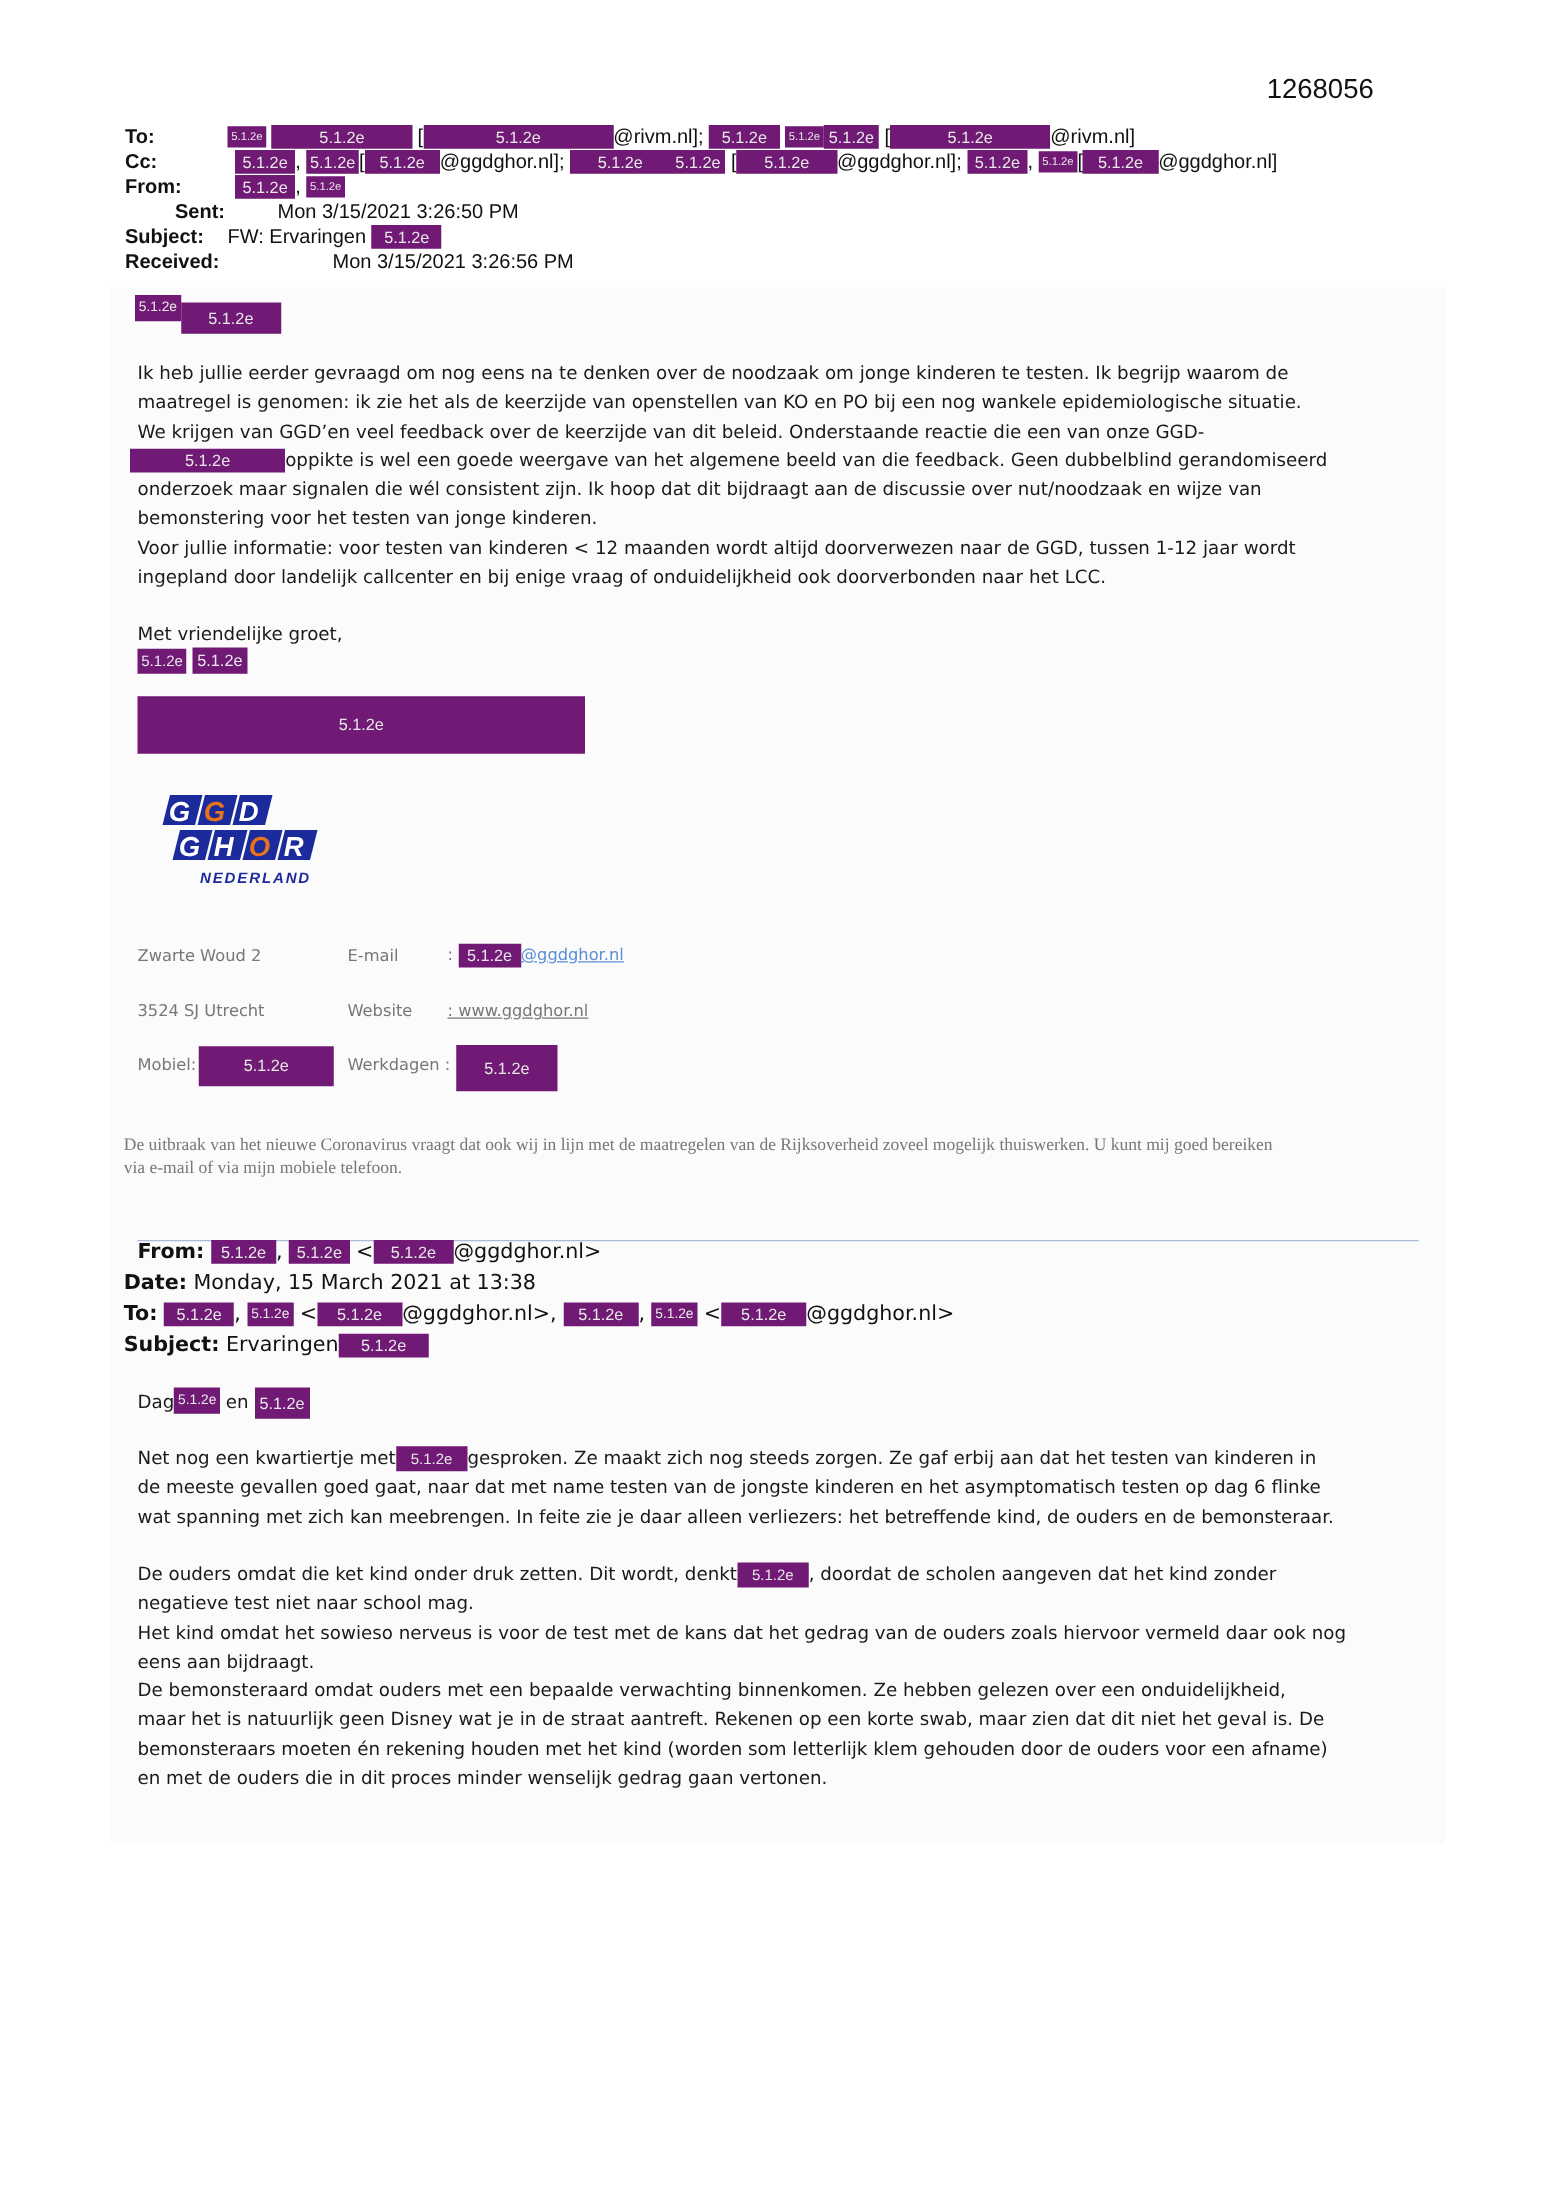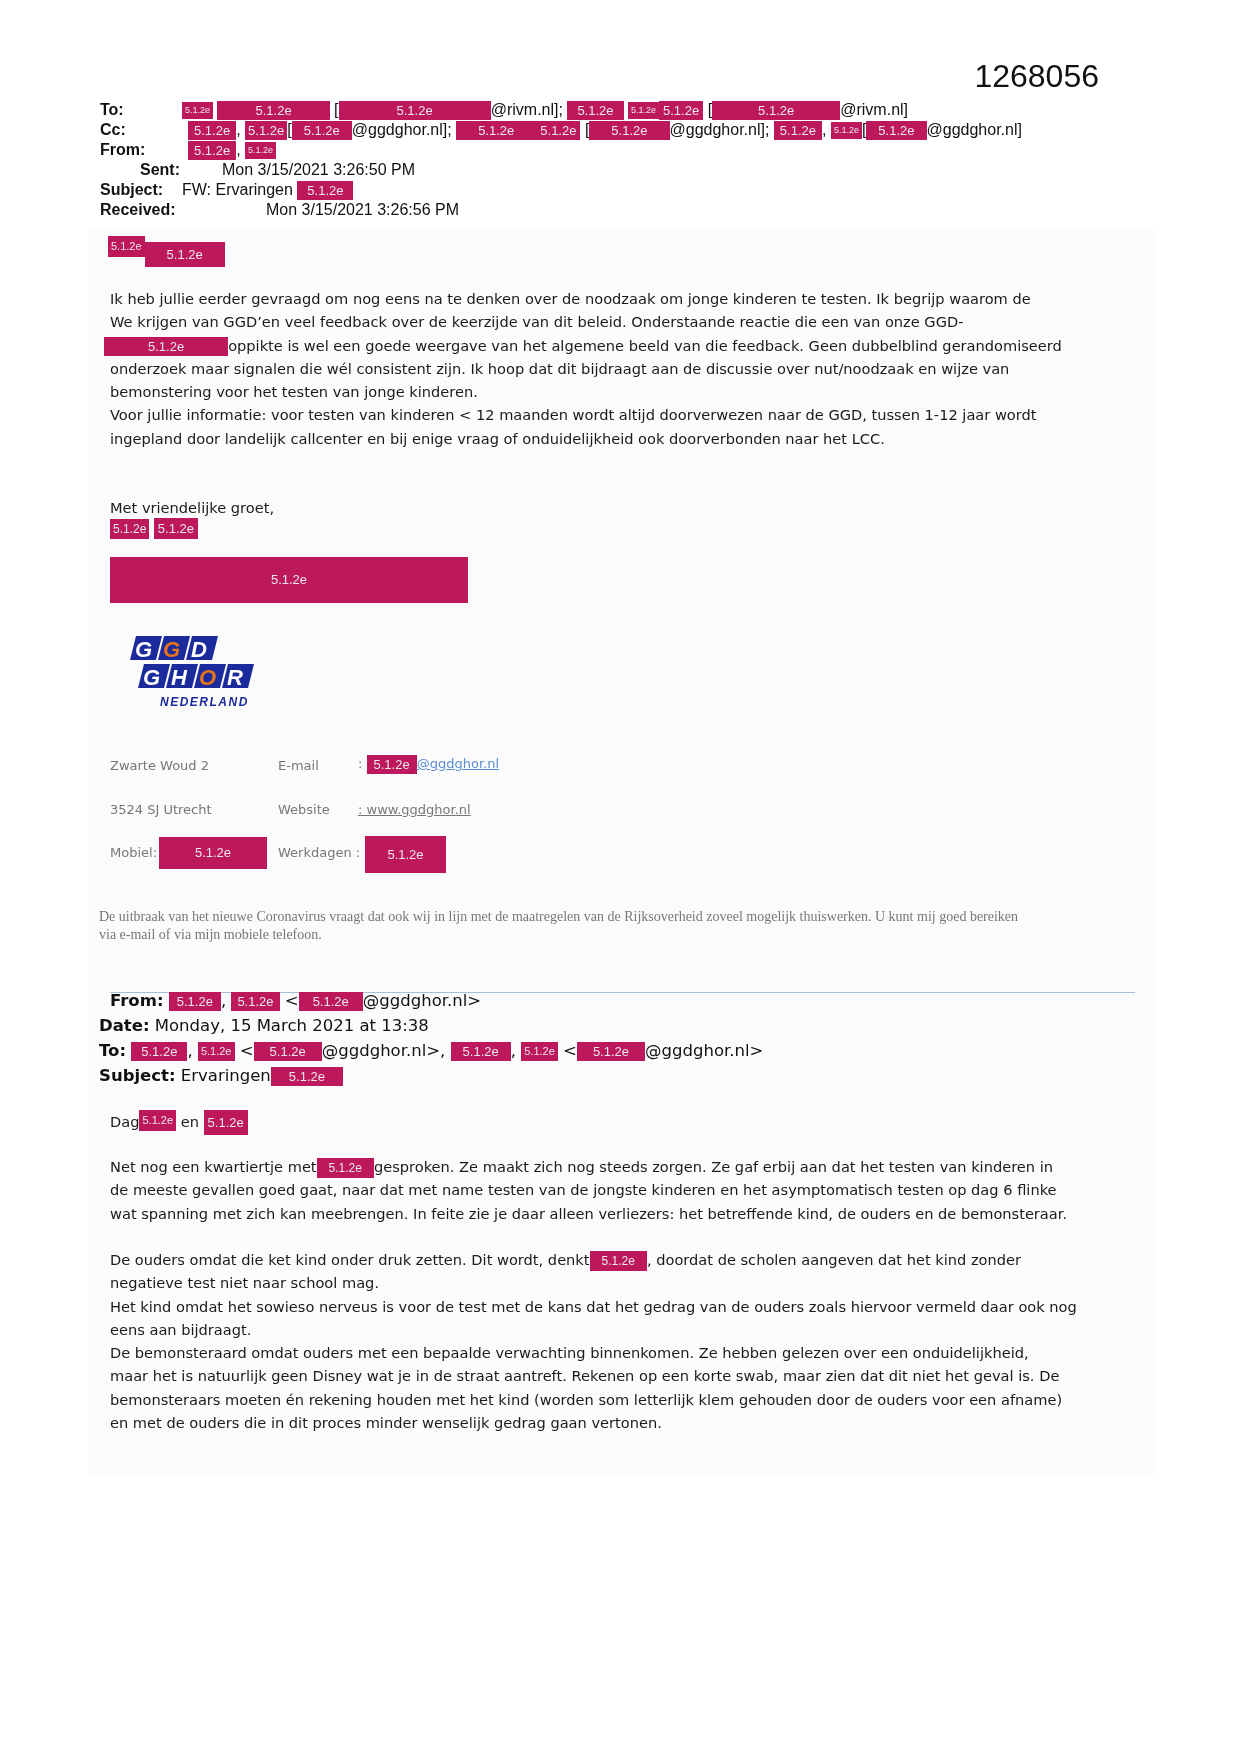--- a/index.html
+++ b/index.html
@@ -1,21 +1,21 @@
 <!DOCTYPE html>
 <html><head>
 <meta charset="utf-8">
 <style>
   html, body { margin: 0; padding: 0; background: #ffffff; }
   body { width: 1241px; height: 1754px; position: relative; overflow: hidden; font-family: "Liberation Sans", sans-serif; color: #111; }
   .abs { position: absolute; }
-  .docnum { right: 142px; top: 58px; font-size: 32px; color: #111; }
+  .docnum { right: 142px; top: 58px; font-size: 22px; color: #111; }
   .hdr { font-family: "Liberation Sans", sans-serif; font-size: 16px; line-height: 20px; white-space: nowrap; }
   .hdr b { font-weight: bold; }
-  .r { display: inline-block; background: #be185d; color: #e8e8e8; font-family: "Liberation Sans", sans-serif; text-align: center; vertical-align: middle; line-height: 1; }
+  .r { display: inline-block; background: #701a75; color: #e8e8e8; font-family: "Liberation Sans", sans-serif; text-align: center; vertical-align: middle; line-height: 1; }
   .r.s { font-size: 9px; padding: 4px 3px; }
   .r.m { font-size: 13px; padding: 3px 10px; }
   .paneltint { left: 88px; top: 230px; width: 1068px; height: 1245px; background: #fbfbfb; }
   .body1 { font-family: "DejaVu Sans", sans-serif; font-size: 14.6px; line-height: 23.3px; color: #1a1a1a; }
   .sig { font-family: "DejaVu Sans", sans-serif; font-size: 13px; color: #777; }
   .serif { font-family: "Liberation Serif", serif; font-size: 14px; color: #777; line-height: 18px; }
   .rule { left: 110px; top: 992px; width: 1025px; height: 1px; background: #a9bcd8; }
   .fwd { font-family: "DejaVu Sans", sans-serif; font-size: 16.5px; line-height: 25px; color: #111; white-space: nowrap; }
   .link { color: #5a8fd1; text-decoration: underline; }
   .linkg { color: #777; text-decoration: underline; }
@@ -46,20 +46,21 @@
 <div class="abs hdr" style="left:100px; top:200px;">
   <b style="display:inline-block;width:166px;">Received:</b><span>Mon 3/15/2021 3:26:56 PM</span>
 </div>
 
 <div class="abs" style="left:108px; top:236px;">
   <span class="r s" style="font-size:11px;padding:5px 3px;vertical-align:top;">5.1.2e</span><span class="r m" style="padding:6px 22px;margin-top:6px;vertical-align:top;">5.1.2e</span>
 </div>
 
 <div class="abs body1" style="left:110px; top:287px; width:1030px; white-space:nowrap;">
   <div>Ik heb jullie eerder gevraagd om nog eens na te denken over de noodzaak om jonge kinderen te testen. Ik begrijp waarom de</div>
+  <div>maatregel is genomen: ik zie het als de keerzijde van openstellen van KO en PO bij een nog wankele epidemiologische situatie.</div>
   <div>We krijgen van GGD’en veel feedback over de keerzijde van dit beleid. Onderstaande reactie die een van onze GGD-</div>
   <div style="margin-left:-6px;"><span class="r m" style="padding:3px 44px;margin-right:0;">5.1.2e</span><span>oppikte is wel een goede weergave van het algemene beeld van die feedback. Geen dubbelblind gerandomiseerd</span></div>
   <div>onderzoek maar signalen die wél consistent zijn. Ik hoop dat dit bijdraagt aan de discussie over nut/noodzaak en wijze van</div>
   <div>bemonstering  voor het testen van jonge kinderen.</div>
   <div>Voor jullie informatie: voor testen van kinderen &lt; 12 maanden wordt altijd doorverwezen naar de GGD, tussen 1-12 jaar wordt</div>
   <div>ingepland door landelijk callcenter en bij enige vraag of onduidelijkheid ook doorverbonden naar het LCC.</div>
 </div>
 
 <div class="abs body1" style="left:110px; top:496px;">Met vriendelijke groet,</div>
 <div class="abs" style="left:110px; top:518px;">

